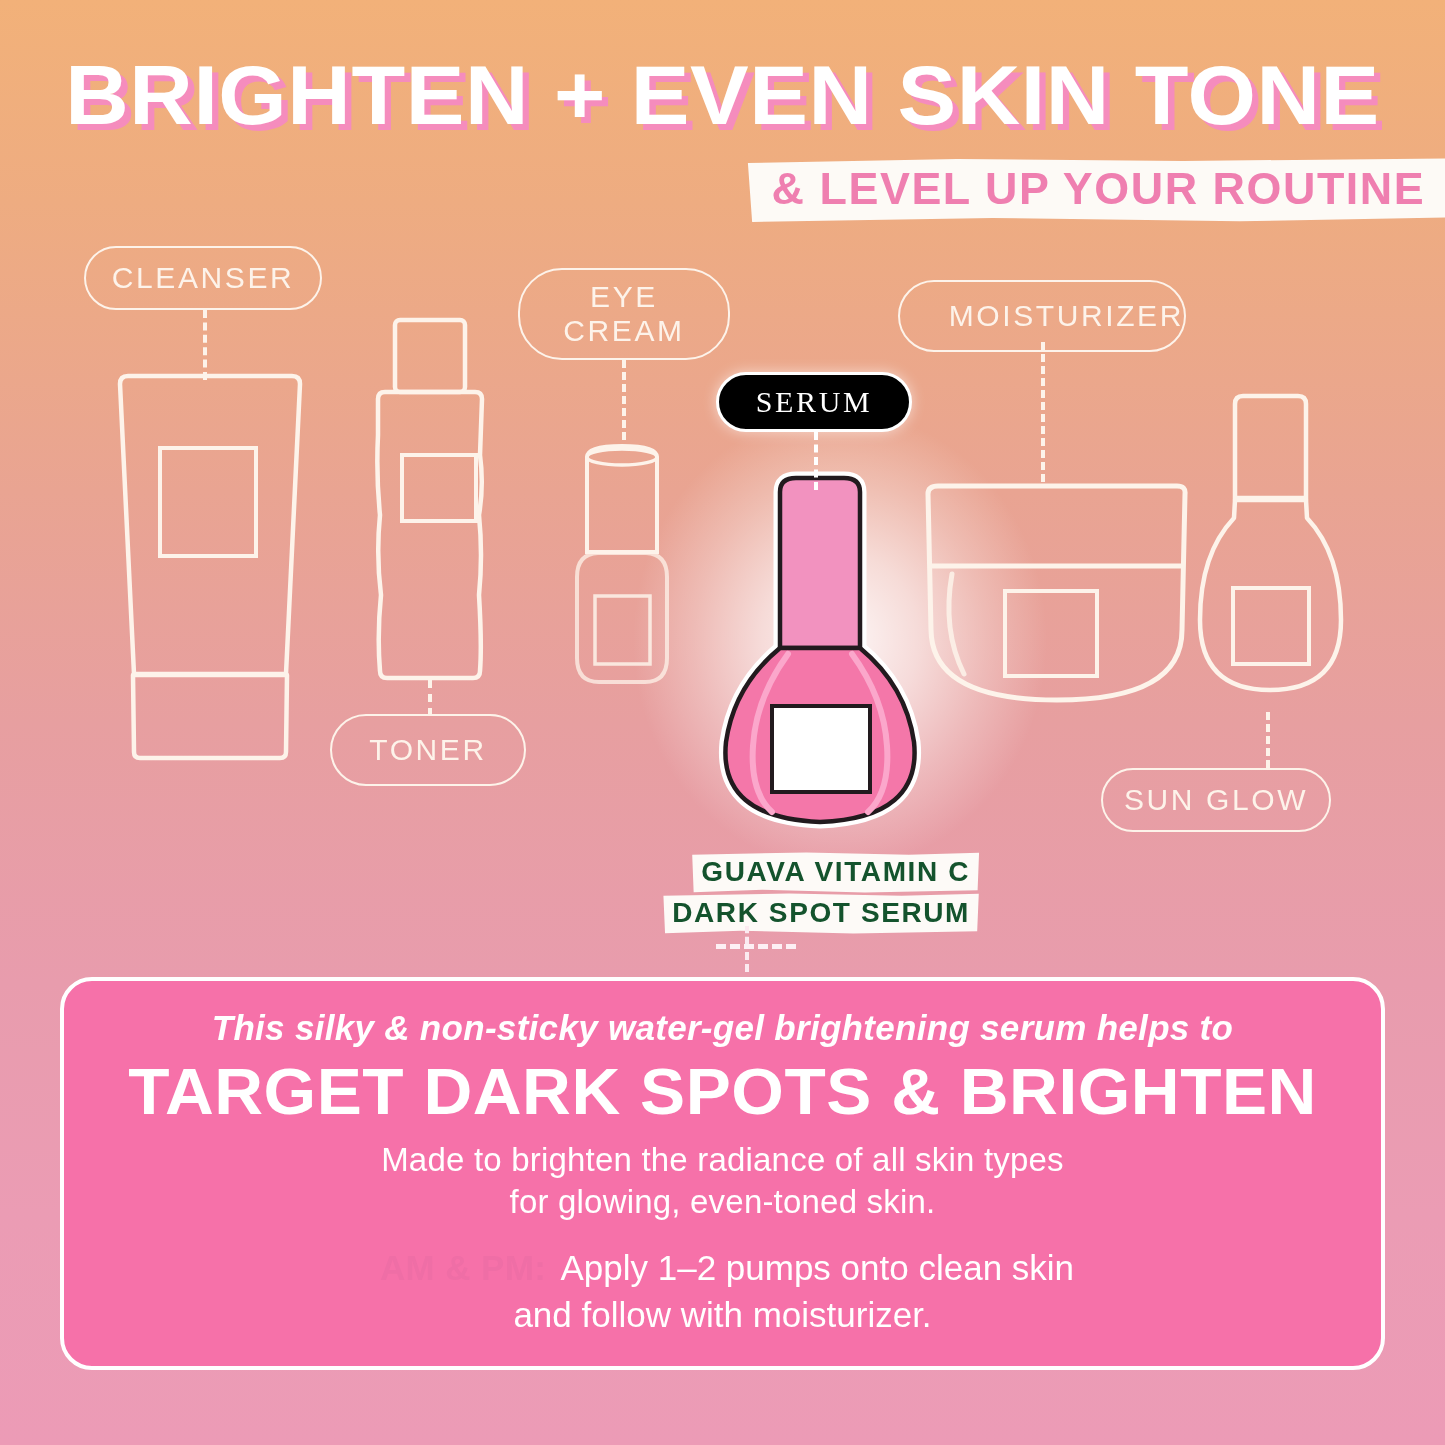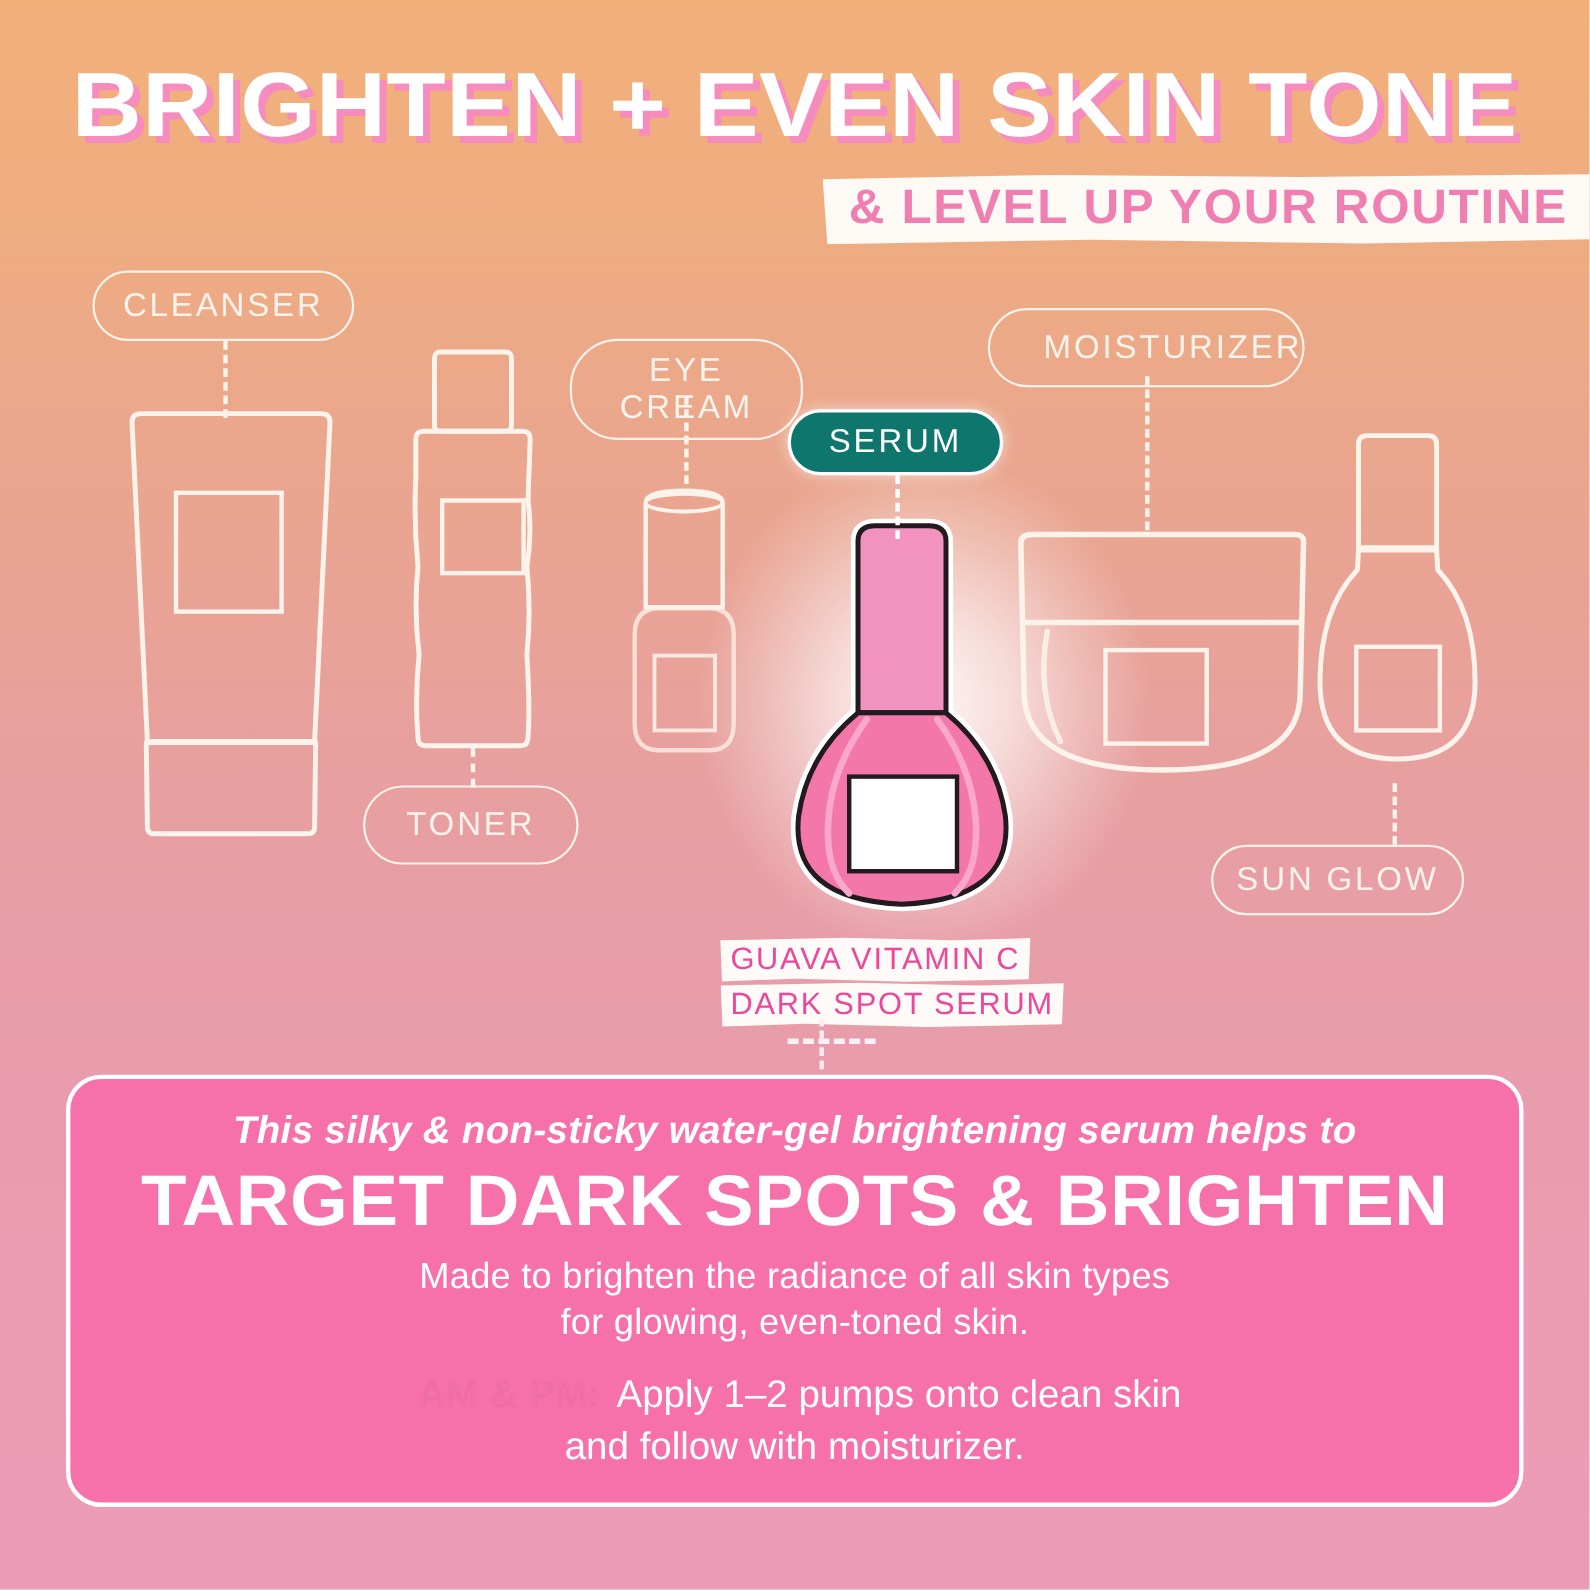--- a/index.html
+++ b/index.html
@@ -42,26 +42,27 @@
   }
 
   
   .pill{
     position:absolute; border:2.5px solid #fdf3ea; border-radius:999px;
     color:#fdf3ea; display:flex; align-items:center; justify-content:center;
     text-align:center; letter-spacing:2.6px; font-size:30px; font-weight:400;
     line-height:1.12;
   }
   .pill.filled{
-    background:#0f766e; border-color:#ffffff; color:#ffffff; border-width:3px;
+    background:#000000; border-color:#ffffff; color:#ffffff; border-width:3px;
     box-shadow:0 0 14px rgba(255,255,255,.55);
+    font-family:Liberation Serif, serif;
   }
   #pill-cleanser   { left:84px;  top:246px; width:238px; height:64px; }
   #pill-toner      { left:330px; top:714px; width:196px; height:72px; }
-  #pill-eyecream   { left:518px; top:268px; width:212px; height:92px; border-radius:44px;margin-top:40px; }
+  #pill-eyecream   { left:518px; top:268px; width:212px; height:92px; border-radius:44px; }
   #pill-serum      { left:716px; top:372px; width:196px; height:60px; }
   #pill-moisturizer{ left:898px; top:280px; width:288px; height:72px;justify-content:flex-end; }
   #pill-sunglow    { left:1101px;top:768px; width:230px; height:64px; }
 
   
   .dash-v{
     position:absolute; width:0; border-left:4px dashed #fdf3ea;
   }
   #dash-cleanser   { left:203px; top:310px;  height:70px;  }
   #dash-toner      { left:428px; top:680px;  height:36px;  }
@@ -75,22 +76,22 @@
     position:absolute; height:0; border-top:5px dashed #fdf0f4;
   }
   #dash-product-h  { left:716px; top:944px; width:80px; }
 
   
   .outline{ position:absolute; }
 
   
   #product-name{
     position:absolute; left:652px; top:852px; width:330px;
-    text-align:left; color:#ec4899;
-    font-size:28px; font-weight:400; letter-spacing:1.6px; line-height:1.0;
+    text-align:right; color:#14532d;
+    font-size:28px; font-weight:700; letter-spacing:1.6px; line-height:1.0;
   }
   #product-name .pn-line{
     display:inline-block; position:relative; padding:6px 12px 7px 12px;
   }
   #product-name .pn-line::before{
     content:""; position:absolute; inset:0; background:#fdfaf7; z-index:-1;
     clip-path:polygon(1% 7%, 40% 1%, 75% 7%, 99% 2%, 98.5% 93%, 60% 99%, 25% 92%, 1.5% 98%);
   }
 
   

